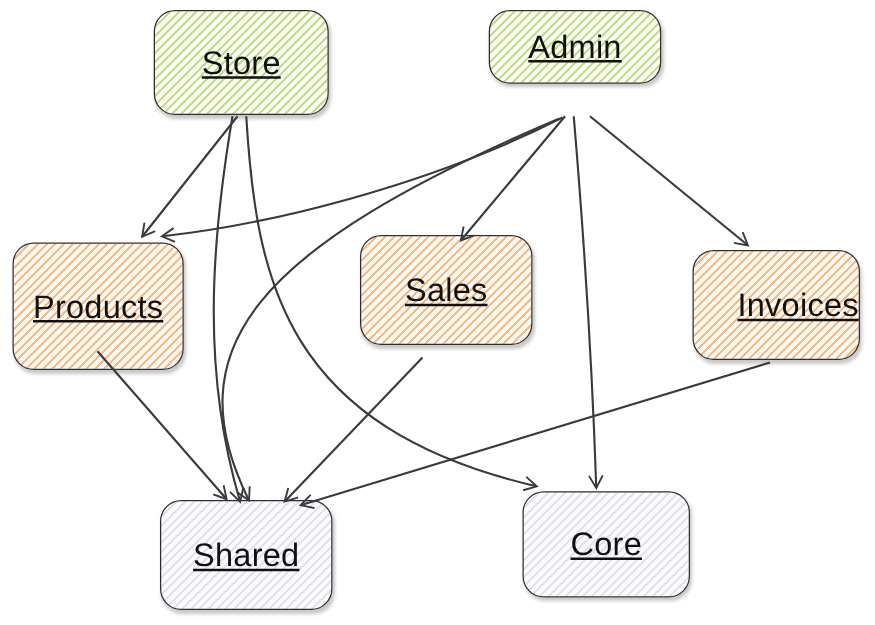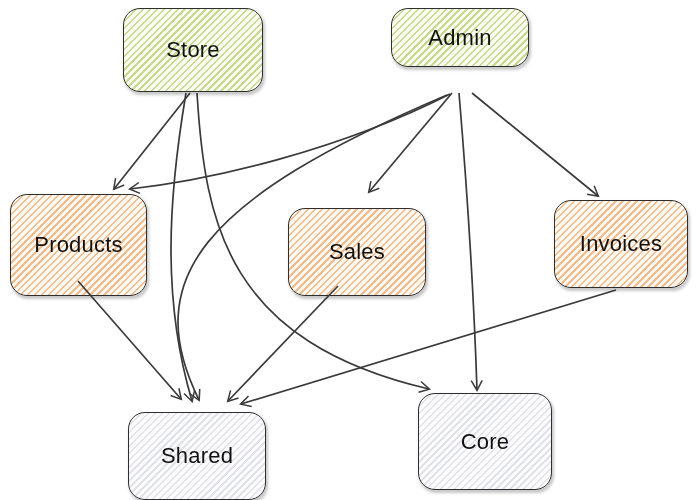--- a/index.html
+++ b/index.html
@@ -19,23 +19,24 @@
     position:absolute;
     box-sizing:border-box;
     border:1.4px solid #2e2e2e;
     border-radius:17px;
     display:flex;align-items:center;justify-content:center;
     box-shadow:1.5px 2.5px 3px rgba(0,0,0,0.22);
     z-index:1;
   }
   .node-label{
     color:#111111;
-    font-size:22px;
+    font-size:26px;
     letter-spacing:0.2px;
     white-space:nowrap;
+    text-decoration:underline;
   }
 </style>
 </head>
 <body>
 
 <div class="canvas">
   <svg class="edge-layer" viewBox="0 0 700 500" xmlns="http://www.w3.org/2000/svg">
     <defs>
       <marker id="arrow-open" markerUnits="userSpaceOnUse" markerWidth="16" markerHeight="16" refX="11.5" refY="7" orient="auto">
         <path d="M 2,1.5 L 12,7 L 2,12.5" fill="none" stroke="#3a3a3a" stroke-width="1.5"></path>
@@ -58,26 +59,26 @@
   <div id="node-layer">
       <div class="node" style="left: 123px; top: 8px; width: 140px; height: 84px; background: repeating-linear-gradient(135deg, rgb(251, 253, 243) 0px, rgb(251, 253, 243) 3.2px, rgb(198, 219, 144) 3.2px, rgb(198, 219, 144) 4.9px); border-color: rgb(46, 46, 46);">
         <span class="node-label">Store</span>
       </div>
       <div class="node" style="left: 391px; top: 8px; width: 138px; height: 59px; background: repeating-linear-gradient(135deg, rgb(251, 253, 243) 0px, rgb(251, 253, 243) 3.2px, rgb(198, 219, 144) 3.2px, rgb(198, 219, 144) 4.9px); border-color: rgb(46, 46, 46);">
         <span class="node-label">Admin</span>
       </div>
       <div class="node" style="left: 10px; top: 194px; width: 137px; height: 102px; background: repeating-linear-gradient(135deg, rgb(254, 248, 241) 0px, rgb(254, 248, 241) 3.2px, rgb(242, 189, 142) 3.2px, rgb(242, 189, 142) 4.9px); border-color: rgb(46, 46, 46);">
         <span class="node-label">Products</span>
       </div>
-      <div class="node" style="left: 288px; top: 208px; width: 138px; height: 88px; background: repeating-linear-gradient(135deg, rgb(254, 248, 241) 0px, rgb(254, 248, 241) 3.2px, rgb(242, 189, 142) 3.2px, rgb(242, 189, 142) 4.9px); border-color: rgb(46, 46, 46);">
+      <div class="node" style="left: 288px; top: 188px; width: 138px; height: 88px; background: repeating-linear-gradient(135deg, rgb(254, 248, 241) 0px, rgb(254, 248, 241) 3.2px, rgb(242, 189, 142) 3.2px, rgb(242, 189, 142) 4.9px); border-color: rgb(46, 46, 46);">
         <span class="node-label">Sales</span>
       </div>
-      <div class="node" style="left: 554px; top: 200px; width: 134px; height: 88px; background: repeating-linear-gradient(135deg, rgb(254, 248, 241) 0px, rgb(254, 248, 241) 3.2px, rgb(242, 189, 142) 3.2px, rgb(242, 189, 142) 4.9px); border-color: rgb(46, 46, 46);">
+      <div class="node" style="left: 554px; top: 200px; width: 134px; height: 88px; background: repeating-linear-gradient(135deg, rgb(254, 248, 241) 0px, rgb(254, 248, 241) 3.2px, rgb(242, 189, 142) 3.2px, rgb(242, 189, 142) 4.9px); border-color: rgb(46, 46, 46); justify-content: flex-end;">
         <span class="node-label">Invoices</span>
       </div>
-      <div class="node" style="left: 128px; top: 412px; width: 138px; height: 88px; background: repeating-linear-gradient(135deg, rgb(252, 252, 254) 0px, rgb(252, 252, 254) 3.2px, rgb(226, 226, 235) 3.2px, rgb(226, 226, 235) 4.9px); border-color: rgb(46, 46, 46);">
+      <div class="node" style="left: 128px; top: 400px; width: 138px; height: 88px; background: repeating-linear-gradient(135deg, rgb(252, 252, 254) 0px, rgb(252, 252, 254) 3.2px, rgb(226, 226, 235) 3.2px, rgb(226, 226, 235) 4.9px); border-color: rgb(46, 46, 46);">
         <span class="node-label">Shared</span>
       </div>
-      <div class="node" style="left: 418px; top: 393px; width: 134px; height: 97px; background: repeating-linear-gradient(135deg, rgb(252, 252, 254) 0px, rgb(252, 252, 254) 3.2px, rgb(226, 226, 235) 3.2px, rgb(226, 226, 235) 4.9px); border-color: rgb(46, 46, 46);">
+      <div class="node" style="left: 418px; top: 393px; width: 134px; height: 85px; background: repeating-linear-gradient(135deg, rgb(252, 252, 254) 0px, rgb(252, 252, 254) 3.2px, rgb(226, 226, 235) 3.2px, rgb(226, 226, 235) 4.9px); border-color: rgb(46, 46, 46);">
         <span class="node-label">Core</span>
       </div>
     </div>
 </div>
 
 </body></html>

